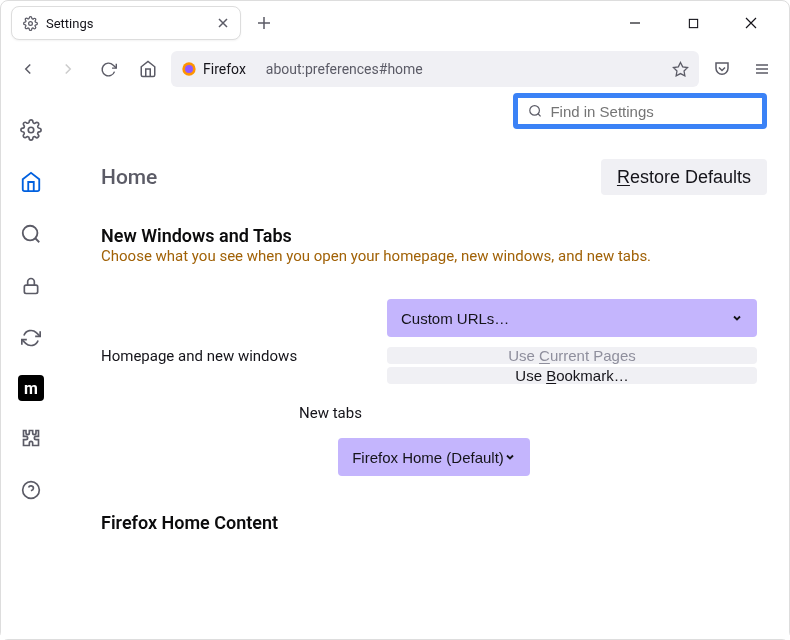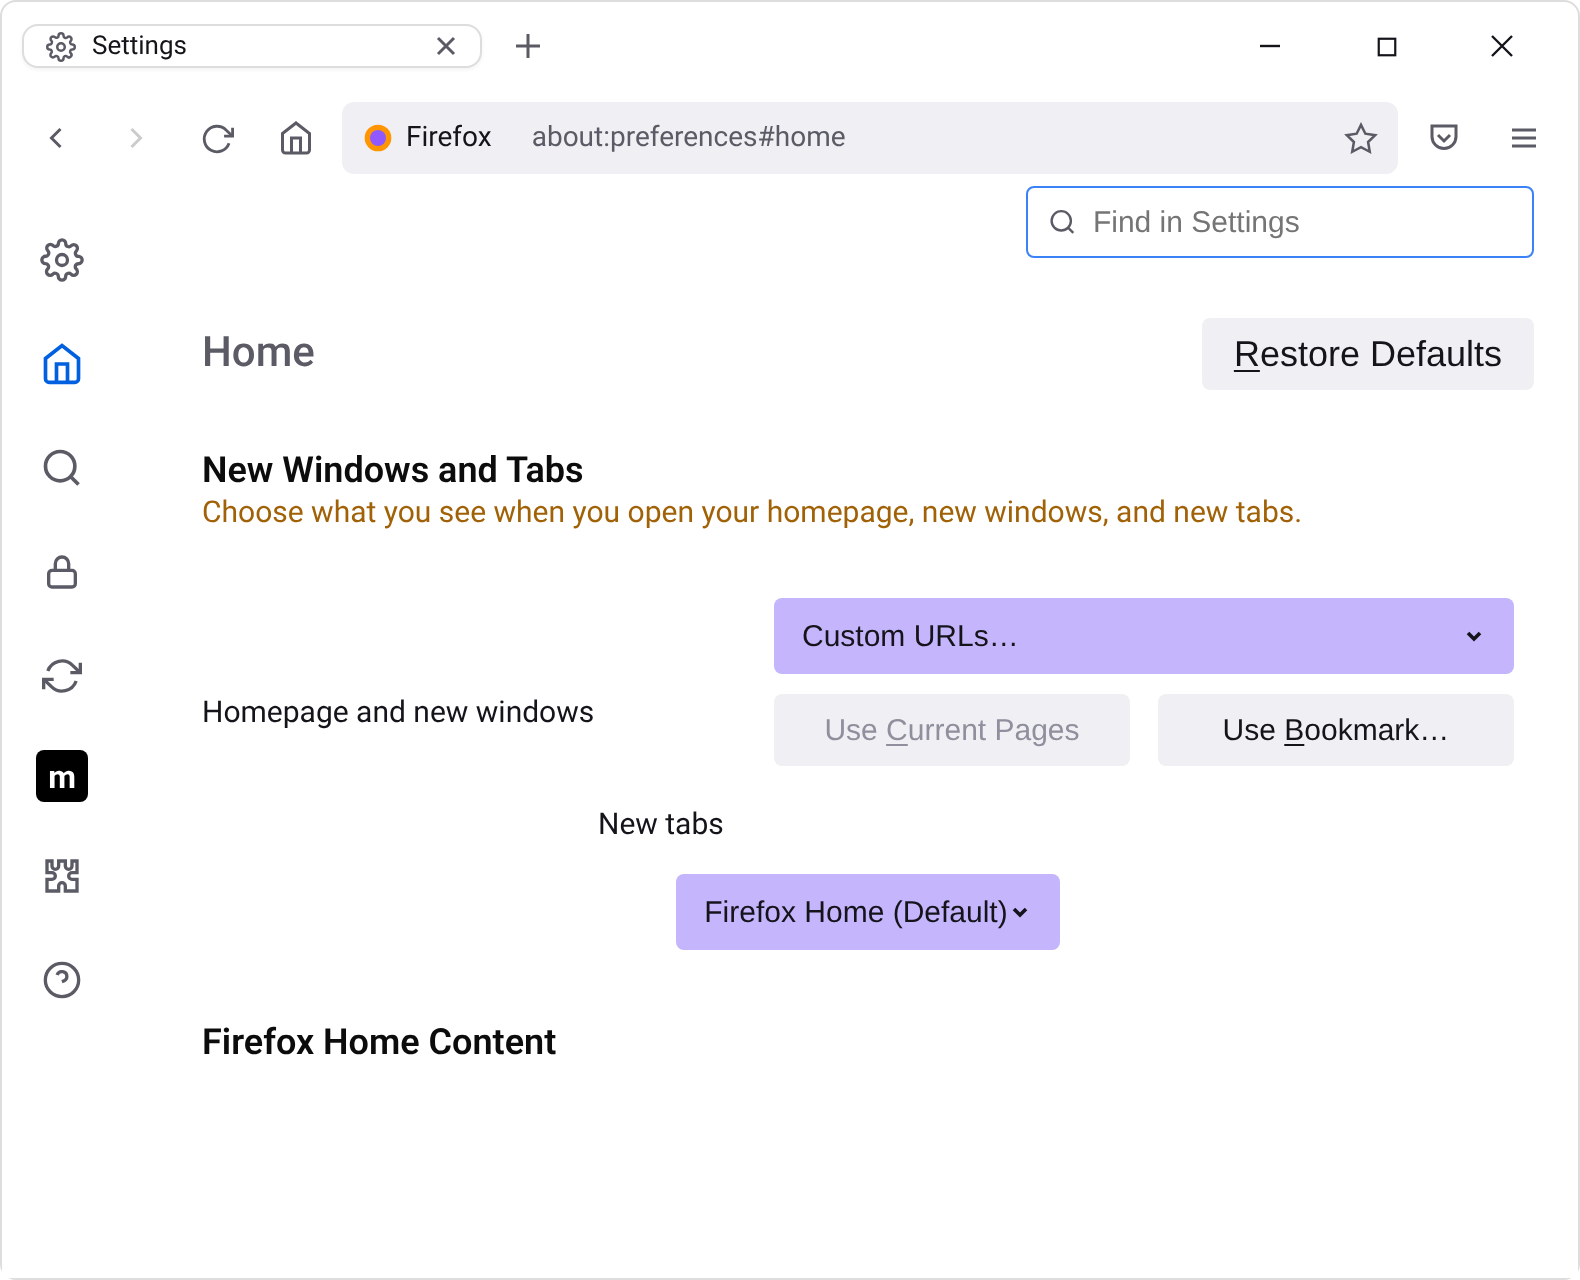--- a/index.html
+++ b/index.html
@@ -10,21 +10,21 @@
   background: #fff;
   width: 790px;
   height: 640px;
   overflow: hidden;
 }
 .window { border: 1px solid #ddd; border-radius: 8px; width: 790px; height: 640px; display: flex; flex-direction: column; background: #fff; }
 .titlebar { display: flex; align-items: center; height: 44px; padding: 0 8px; }
 .tab {
   display: flex; align-items: center; gap: 8px;
   background: #fff; border: 1px solid #ddd; border-radius: 8px;
-  padding: 6px 10px; margin-left: 2px; width: 230px; height: 22px;
+  padding: 6px 10px; margin-left: 2px; width: 230px; height: 34px;
   box-shadow: 0 1px 2px rgba(0,0,0,0.05);
 }
 .tab .gearwrap { width: 16px; height: 16px; display:flex; align-items:center; justify-content:center; }
 .tab .label { flex: 1; font-size: 13px; color: #15141a; }
 .tab .x { width: 14px; height: 14px; display:flex; align-items:center; justify-content:center; color:#5b5b66; }
 .newtab { width: 30px; height: 30px; display:flex; align-items:center; justify-content:center; margin-left: 8px; border-radius:4px; }
 .winbtns { margin-left: auto; display: flex; gap: 18px; padding-right: 10px; }
 .winbtn { width: 40px; height: 32px; display:flex; align-items:center; justify-content:center; }
 
 .toolbar { display: flex; align-items: center; gap: 6px; height: 48px; padding: 0 10px; }
@@ -40,21 +40,21 @@
 
 .content { flex:1; display:flex; overflow:hidden; background:#fff; }
 .sidebar { width: 60px; display:flex; flex-direction:column; align-items:center; gap: 22px; padding-top: 22px; }
 .sbitem { width: 30px; height: 30px; display:flex; align-items:center; justify-content:center; color:#5b5b66; border-radius:4px; }
 .sbitem.active { color:#0060df; }
 .sbitem.mozilla { background:#000; color:#fff; font-weight:bold; font-size:16px; width:26px; height:26px; border-radius:4px; display:flex; align-items:center; justify-content:center; }
 
 .main { flex:1; padding: 22px 22px 0 40px; position:relative; }
 .find {
   position:absolute; right: 22px; top: 0;
-  width: 254px; height: 36px; border:1px solid #3b82f6; border-radius:4px;
+  width: 254px; height: 36px; border:5px solid #3b82f6; border-radius:4px;
   display:flex; align-items:center; gap:8px; padding:0 10px; color:#5b5b66;
 }
 .find input { border:none; outline:none; font-size:15px; width:100%; color:#0c0c0d; background:transparent; }
 
 .titlerow { display:flex; align-items:center; margin-top: 44px; }
 .titlerow h1 { font-size: 21px; font-weight: 500; color:#5b5b66; }
 .restore { margin-left:auto; background:#f0f0f4; border:none; height:36px; padding:0 16px; border-radius:4px; font-size:18px; color:#15141a; }
 
 .section { margin-top: 30px; }
 .section h2 { font-size: 18px; font-weight: 600; margin-bottom: 1px; }
@@ -65,21 +65,21 @@
 .controls { flex:1; max-width: 370px; display:flex; flex-direction:column; gap: 10px; }
 .dropdown {
   background:#c4b5fd; border:none; height:38px; border-radius:4px;
   display:flex; align-items:center; padding:0 14px; width:100%;
   font-size:15px; color:#15141a; justify-content:space-between;
 }
 .textinput {
   width:100%; height:38px; border:1px solid #ccc; border-radius:4px;
   padding:0 12px; font-size:15px; color:#15141a; outline:none;
 }
-.btnrow { display:flex; gap:14px; }
+.btnrow { display:flex; gap:3px;flex-direction:column; }
 .btn2 { flex:1; background:#f0f0f4; border:none; height:36px; border-radius:4px; font-size:15px; color:#15141a; text-align:center; overflow:hidden; text-overflow:ellipsis; white-space:nowrap; padding:0 8px; }
 .btn2.disabled { color:#8f8f9d; }
 
 .section2 { margin-top: 36px; }
 .section2 h2 { font-size: 18px; font-weight: 600; }
 
 .under { text-decoration: underline; text-decoration-thickness:1px; text-underline-offset:2px; }
 
 svg { display:block; }
 </style>

